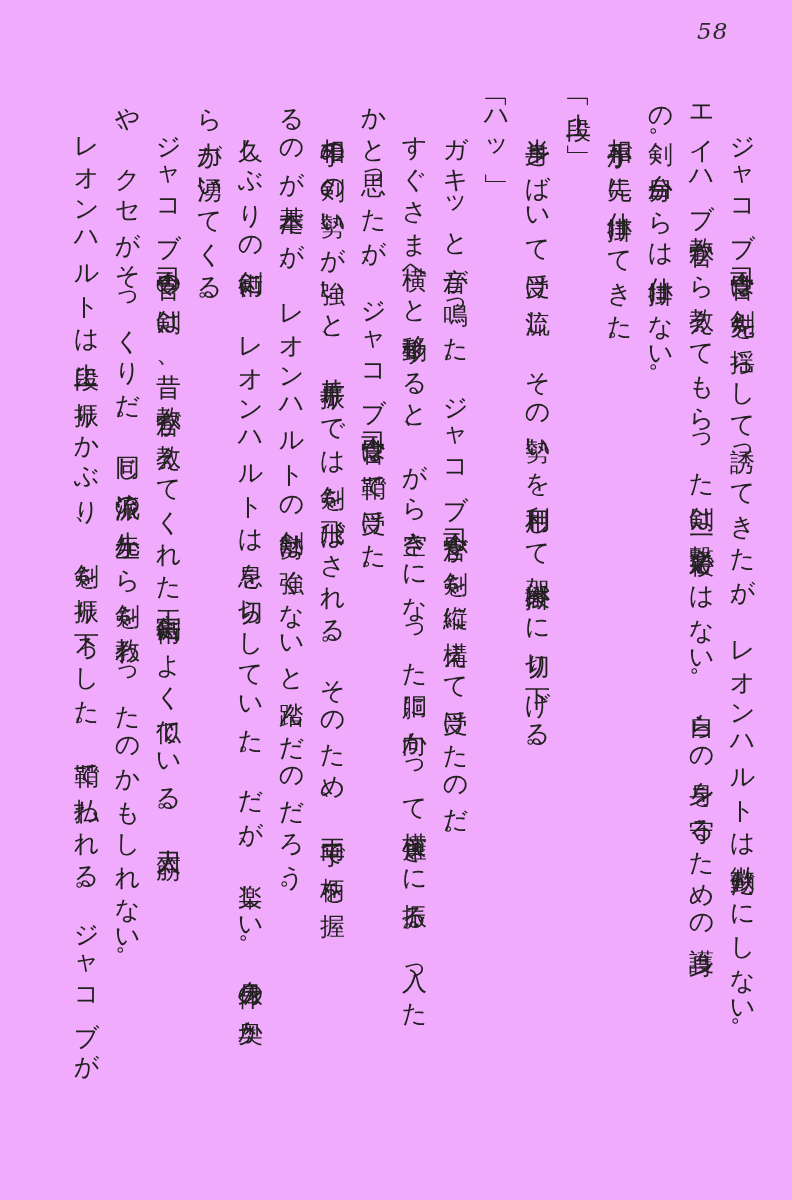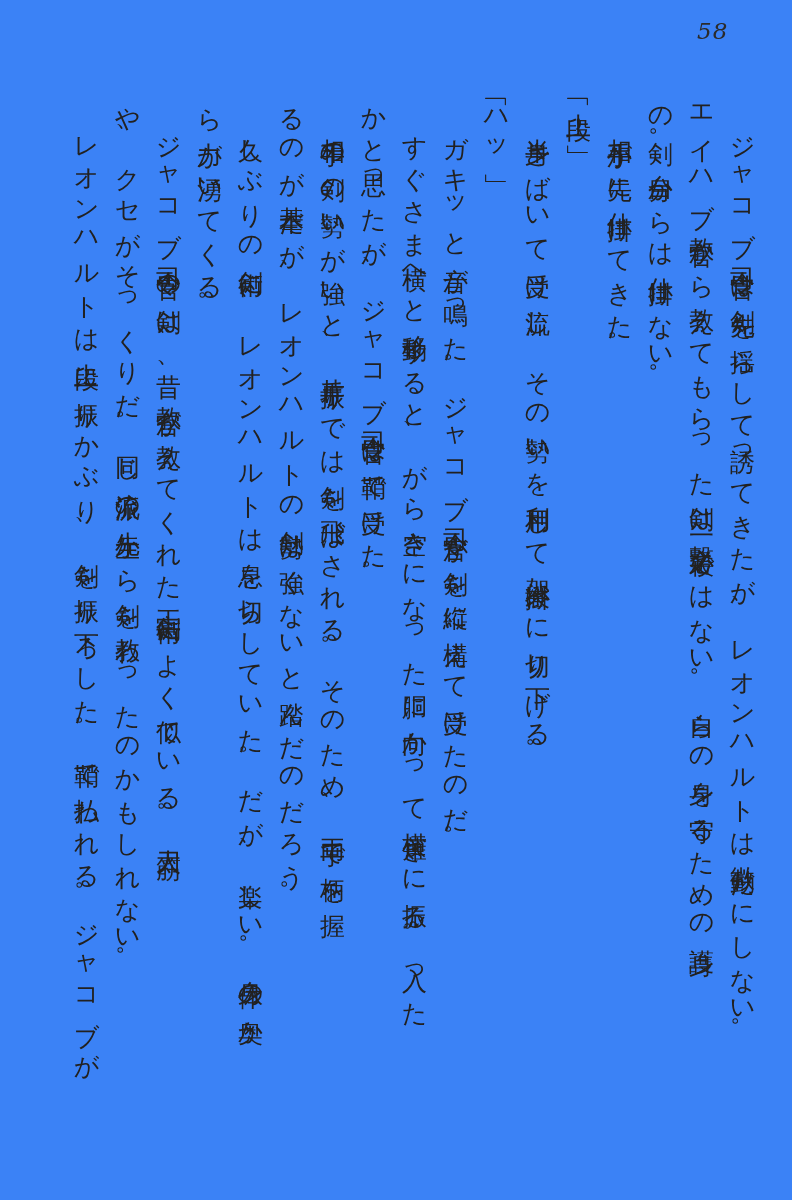--- a/index.html
+++ b/index.html
@@ -5,21 +5,21 @@
   html, body {
     margin: 0;
     padding: 0;
     background: #e8e8e6;
   }
   .page {
     position: relative;
     width: 792px;
     height: 1200px;
     margin: 0 auto;
-    background: #3b82f6;
+    background: #f0abfc;
     overflow: hidden;
     font-family: "DejaVu Serif", "Liberation Serif", serif;
   }
   .page-number {
     position: absolute;
     top: 18px;
     left: 697px;
     font-family: "DejaVu Serif", "Liberation Serif", serif;
     font-style: italic;
     font-size: 23px;

